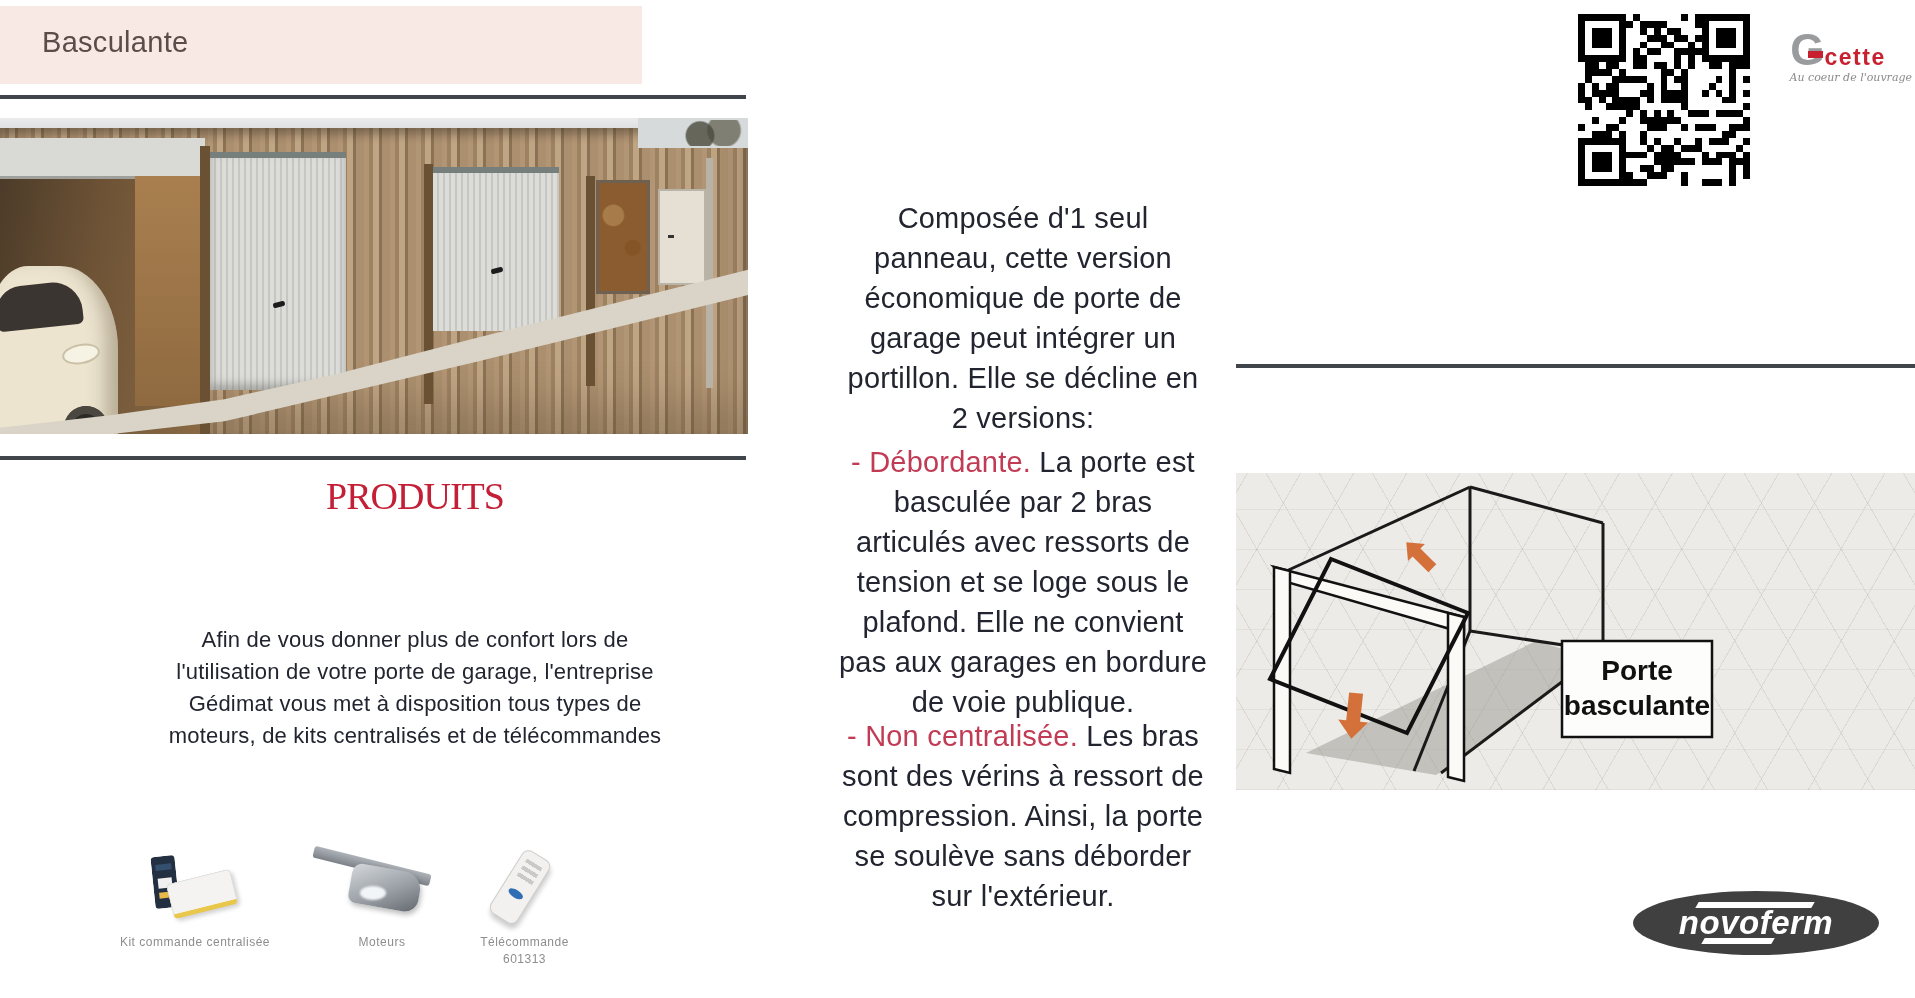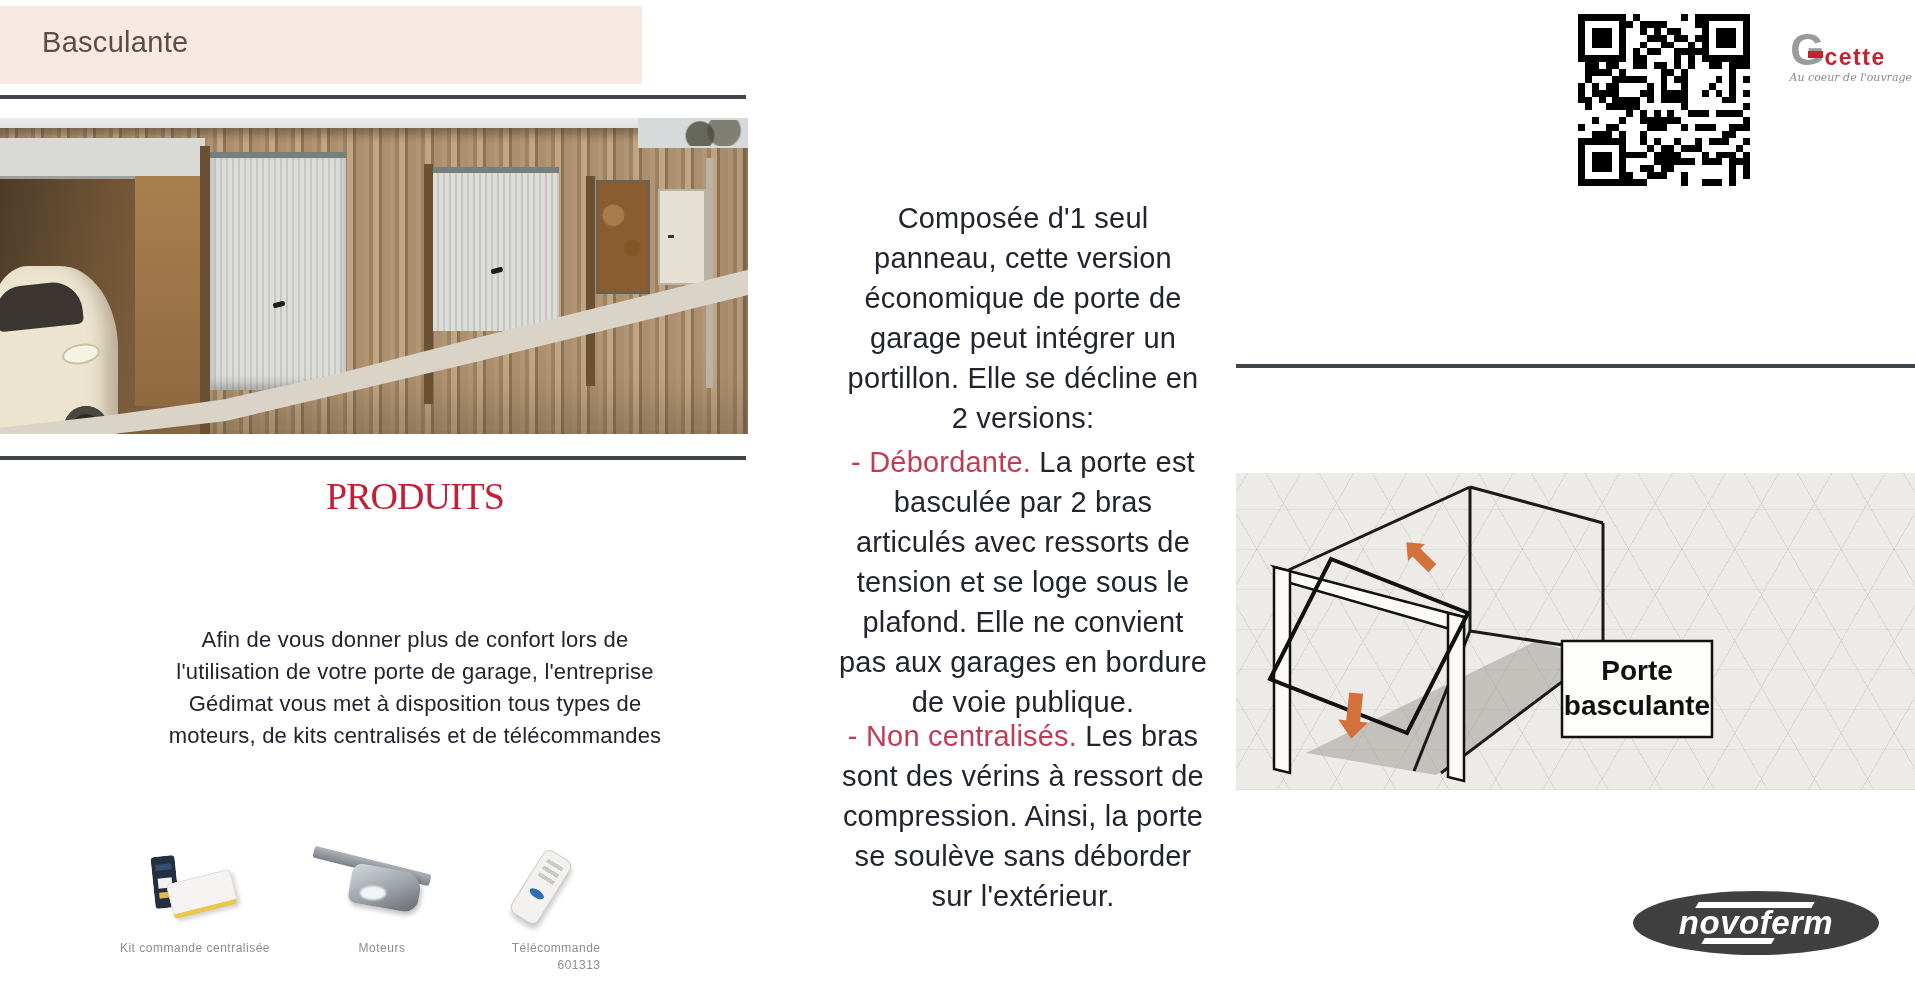--- a/index.html
+++ b/index.html
@@ -57,23 +57,23 @@
     clip-path:polygon(0 100%,0 96%,15% 93.5%,30% 88.5%,45% 80.5%,63% 71%,100% 50%,100% 100%);}
 
   
   .display-title{position:absolute;text-align:center;color:#c31f36;font-family:"Liberation Serif", serif;font-weight:500;letter-spacing:-1px;}
   .left-title{left:45px;top:470px;width:740px;font-size:38px;line-height:53px;}
   .left-paragraph{position:absolute;left:155px;top:624px;width:520px;text-align:center;font-size:22px;line-height:32px;letter-spacing:.2px;}
   .products{position:absolute;top:842px;left:0;width:760px;height:150px;}
   .product{position:absolute;text-align:center;}
   .product-kit{left:105px;width:180px;}
   .product-motor{left:294px;width:176px;}
-  .product-remote{left:473px;width:145px;text-align:right;}
+  .product-remote{left:452px;width:145px;}
   .product-art{position:relative;height:92px;}
-  .product-label{margin-top:6px;font-size:12px;color:#8d8d8d;letter-spacing:.5px;line-height:17px;}
+  .product-label{font-size:12px;color:#8d8d8d;letter-spacing:.5px;line-height:17px;}
   .product-remote .product-label{width:110px;margin-left:auto;margin-right:auto;}
   
   .art-phone{position:absolute;left:48px;top:14px;width:24px;height:52px;background:#223042;border-radius:4px;transform:rotate(-6deg);
     background-image:linear-gradient(#35506e 0 0),linear-gradient(#f0f0f0 0 0),linear-gradient(#e8b94a 0 0);
     background-size:16px 6px,14px 10px,10px 6px;background-position:4px 8px,5px 22px,5px 36px;background-repeat:no-repeat;}
   .art-box{position:absolute;left:64px;top:34px;width:64px;height:30px;background:#f4f3f1;border:1px solid #dcdcd8;border-bottom:5px solid #e8c74a;border-radius:5px;transform:rotate(-14deg);box-shadow:2px 3px 4px rgba(0,0,0,.18);}
   
   .art-rail{position:absolute;left:18px;top:18px;width:120px;height:12px;background:linear-gradient(#aeb3b9,#7c8187);transform:rotate(14deg);border-radius:3px;}
   .art-motor{position:absolute;left:56px;top:26px;width:70px;height:40px;background:linear-gradient(150deg,#d5d9dd,#9aa0a6 55%,#63686e);border-radius:10px 18px 14px 8px;transform:rotate(10deg);box-shadow:2px 3px 5px rgba(0,0,0,.25);}
   .art-motor-light{position:absolute;left:66px;top:44px;width:26px;height:14px;background:#f2f5f7;border-radius:50%;filter:blur(1px);}
@@ -188,21 +188,21 @@
       </div>
     </div>
     <div class="product-label">Télécommande 601313</div>
   </div>
 </div>
 
 <div class="display-title info-title">
 </div>
 <div class="info-par info-intro">Composée d'1 seul panneau, cette version économique de porte de garage peut intégrer un portillon. Elle se décline en 2 versions:</div>
 <div class="info-par info-item-1"><span class="red">- Débordante.</span><span> La porte est basculée par 2 bras articulés avec ressorts de tension et se loge sous le plafond. Elle ne convient pas aux garages en bordure de voie publique.</span></div>
-<div class="info-par info-item-2"><span class="red">- Non centralisés.</span><span> Les bras sont des vérins à ressort de compression. Ainsi, la porte se soulève sans déborder sur l'extérieur.</span></div>
+<div class="info-par info-item-2"><span class="red">- Non centralisée.</span><span> Les bras sont des vérins à ressort de compression. Ainsi, la porte se soulève sans déborder sur l'extérieur.</span></div>
 
 <div class="qr">
     <i class="d"></i>
     <i class="d"></i>
     <i class="d"></i>
     <i class="d"></i>
     <i class="d"></i>
     <i class="d"></i>
     <i class="d"></i>
     <i></i>

